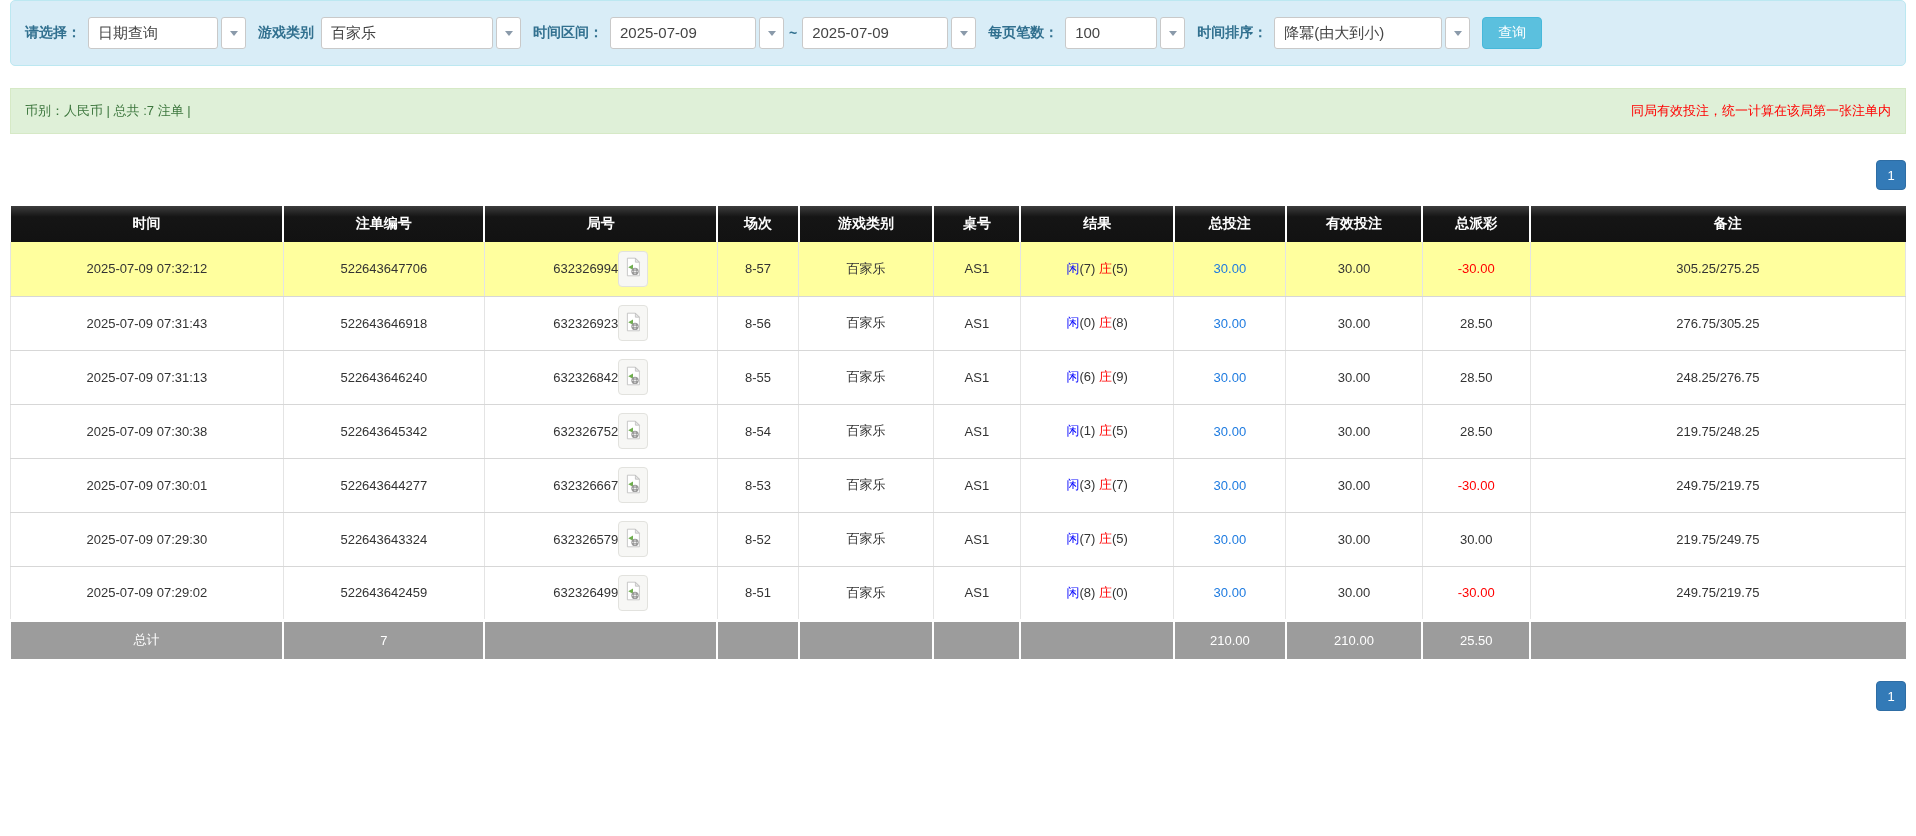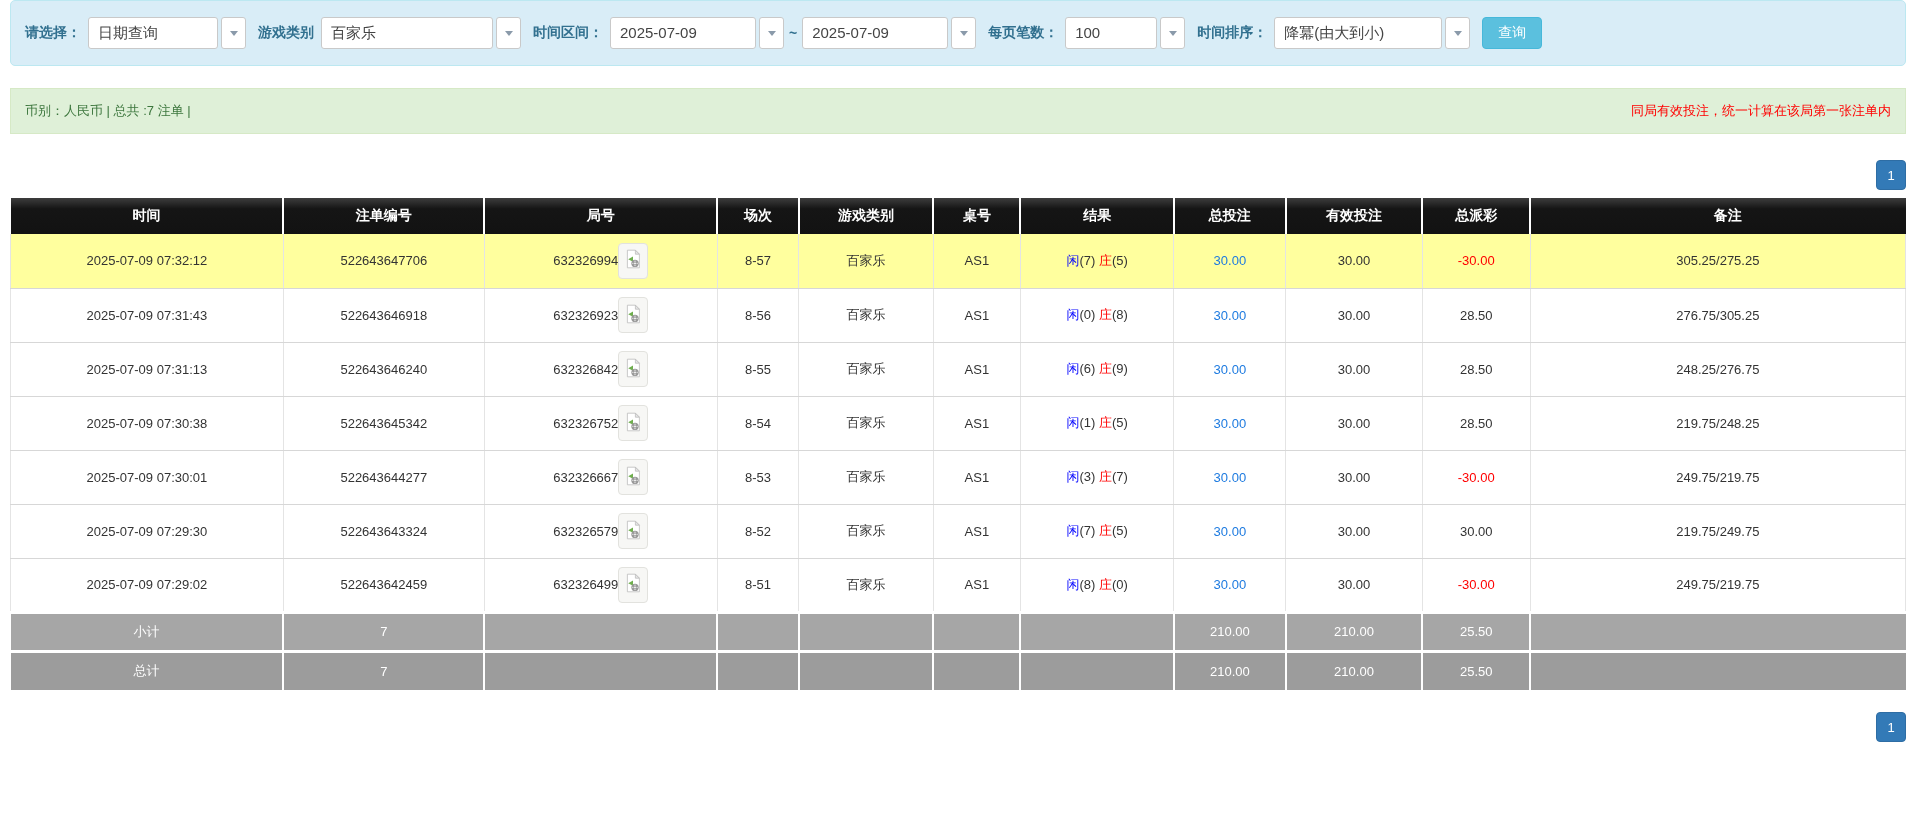--- a/index.html
+++ b/index.html
@@ -52,21 +52,21 @@
   
   .pager-row { display:flex; justify-content:flex-end; }
   .pager-row.top { margin-top:26px; }
   .pager-row.bottom { margin-top:22px; }
   .page-btn {
     min-width:30px; height:30px; background:#337ab7; border:1px solid #2e6da4; border-radius:4px;
     color:#fff; font-size:13px; cursor:pointer; padding:0 8px;
   }
 
   
-  table.records { width:100%; border-collapse:collapse; margin-top:8px; table-layout:fixed; }
+  table.records { width:100%; border-collapse:collapse; margin-top:16px; table-layout:fixed; }
   .col-time{width:14.4%}.col-betid{width:10.6%}.col-round{width:12.3%}.col-sess{width:4.3%}
   .col-game{width:7.1%}.col-tbl{width:4.6%}.col-res{width:8.1%}.col-totbet{width:5.9%}
   .col-valbet{width:7.2%}.col-payout{width:5.7%}.col-remark{width:19.8%}
 
   thead th {
     background:linear-gradient(#3d3d3d, #151515 30%, #121212);
     color:#fff; font-size:14px; font-weight:bold; height:36px;
     border-right:2px solid #fff; text-align:center;
   }
   thead th:last-child { border-right:none;padding-left:20px; }
@@ -385,46 +385,33 @@
           <td>百家乐</td>
           <td>AS1</td>
           <td><span class="player-label">闲</span><span class="score">(8) </span><span class="banker-label">庄</span><span class="score">(0)</span></td>
           <td><span class="link-blue">30.00</span></td>
           <td>30.00</td>
           <td class="neg">-30.00</td>
           <td>249.75/219.75</td>
         </tr>
       </tbody>
     <tfoot>
-        <tr class="subtotal">
-          <td>小计</td>
+        <tr class="grandtotal">
+          <td>总计</td>
           <td>7</td>
           <td></td>
           <td></td>
           <td></td>
           <td></td>
           <td></td>
           <td>210.00</td>
           <td>210.00</td>
           <td>25.50</td>
           <td></td>
         </tr>
-        <tr class="grandtotal">
-          <td>总计</td>
-          <td>7</td>
-          <td></td>
-          <td></td>
-          <td></td>
-          <td></td>
-          <td></td>
-          <td>210.00</td>
-          <td>210.00</td>
-          <td>25.50</td>
-          <td></td>
-        </tr>
       </tfoot>
   </table>
 
   <div class="pager-row bottom">
     <button class="page-btn">1</button>
   </div>
 
 </div>
 
 </body></html>

